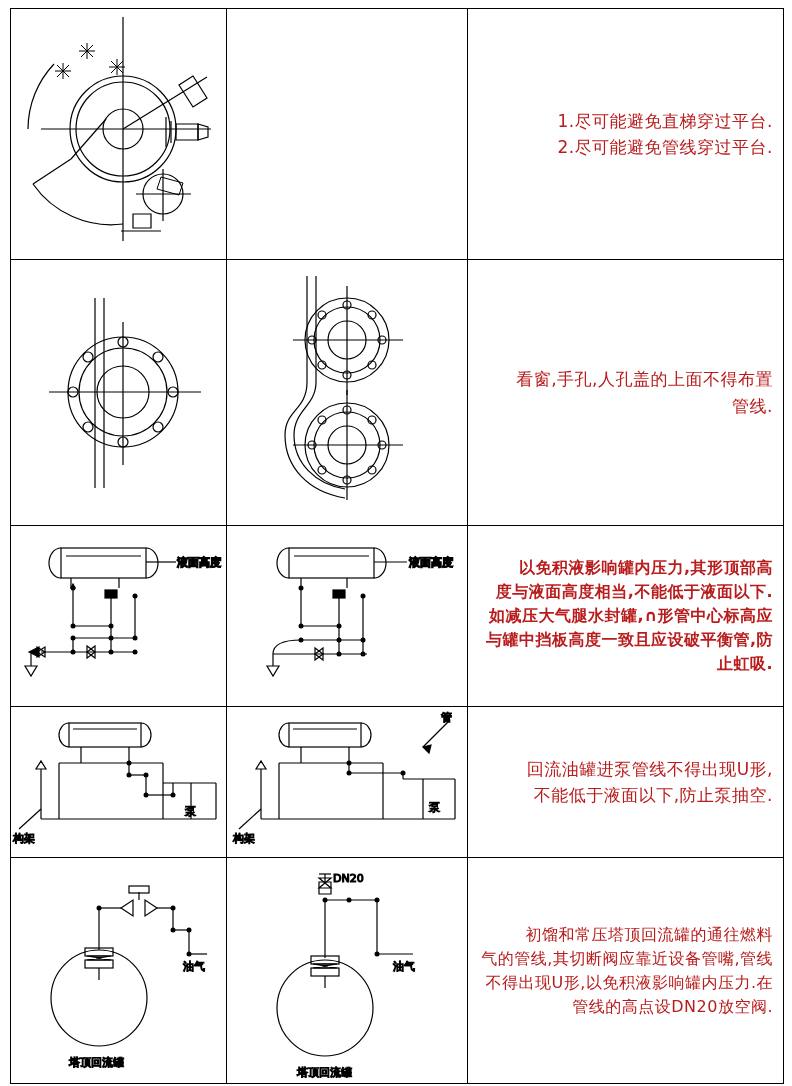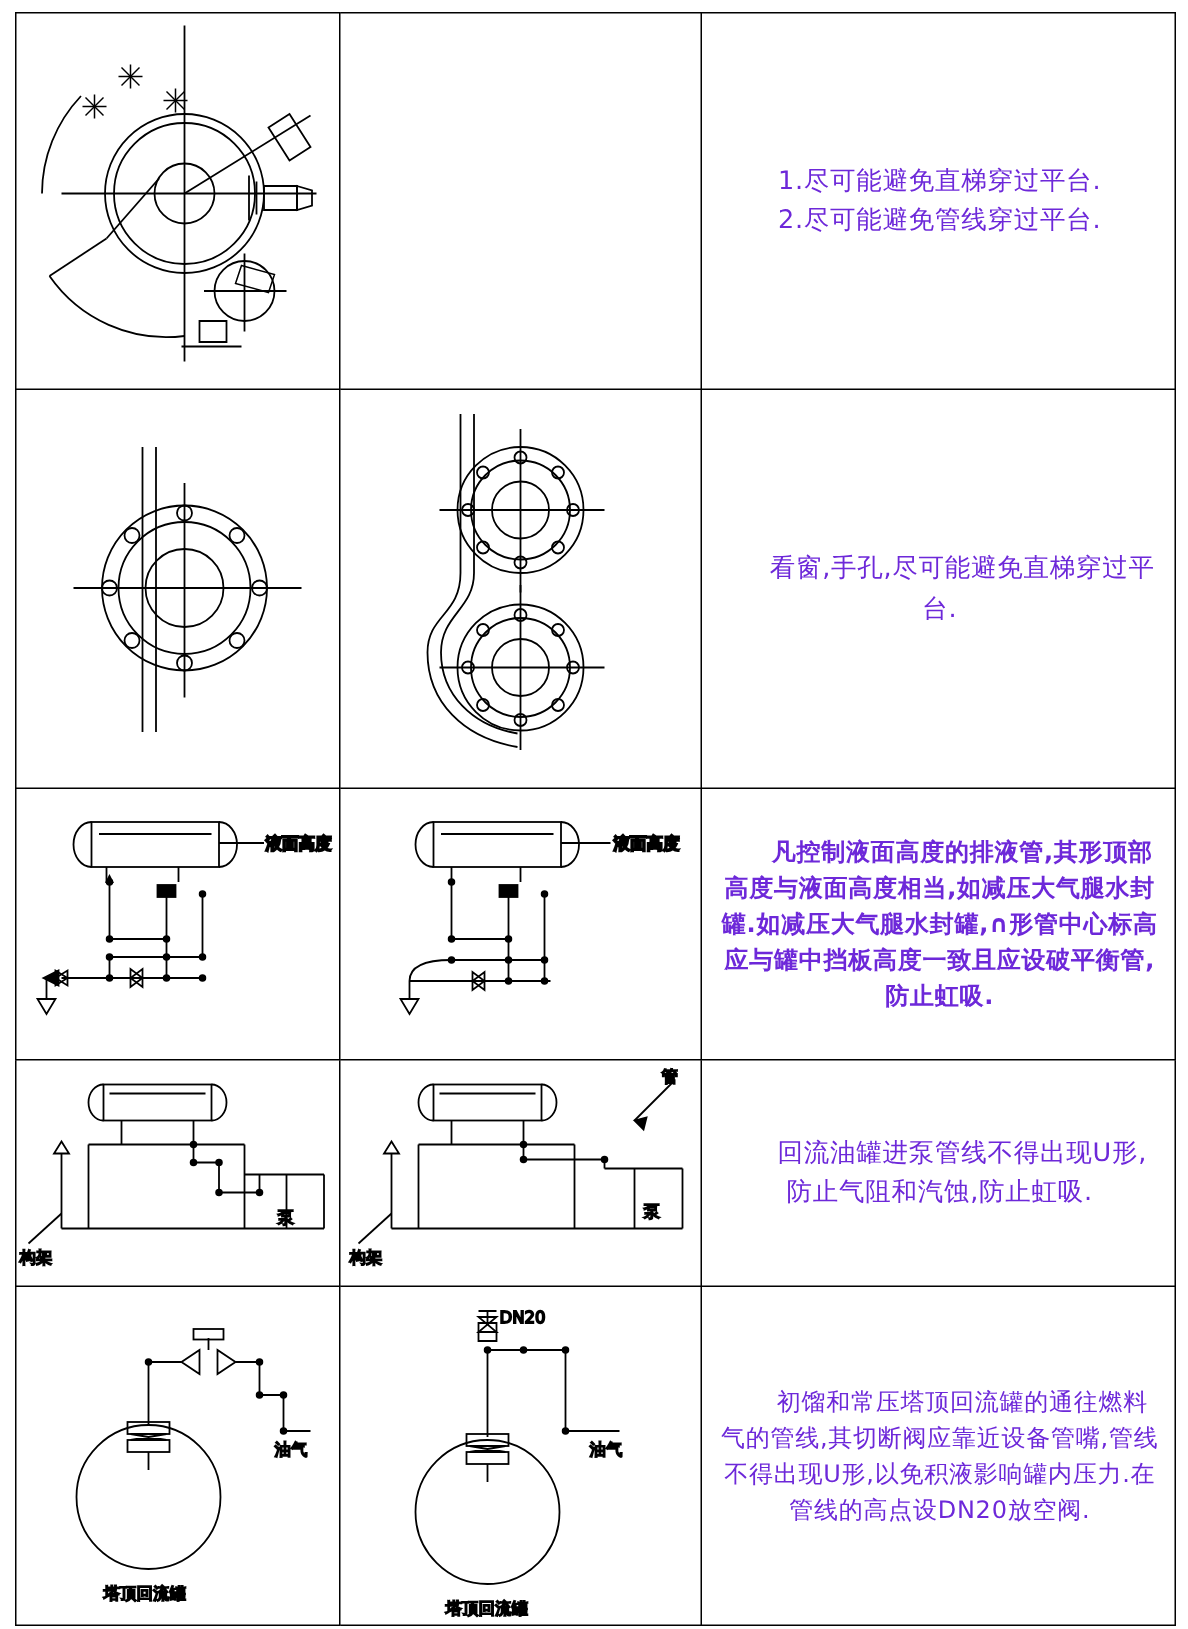--- a/index.html
+++ b/index.html
@@ -12,23 +12,23 @@
   .c3{width:315px;}
   .r1{height:250px;}
   .r2{height:265px;}
   .r3{height:180px;font-weight:bold;}
   .r4{height:150px;}
   .r5{height:225px;}
   .note{
     font-family:"DejaVu Sans",sans-serif;
     font-size:17px;
     line-height:1.55;
-    color:#6d28d9;
+    color:#b91c1c;
     padding:6px 10px 6px 12px;
-    text-align:center;
+    text-align:right;
     white-space:pre-wrap;
     letter-spacing:0.5px;
   }
   .note.indent{text-indent:30px;}
   .note.small{font-size:16px;line-height:1.5;}
   .cell-svg{display:block;width:100%;height:100%;}
   svg text{font-family:"DejaVu Sans",sans-serif;fill:#000;}
 </style>
 </head>
 <body>
@@ -140,21 +140,21 @@
           <circle cx="85" cy="185" r="4"></circle>
                 <circle cx="95" cy="160" r="4"></circle>
           <line x1="120" y1="130" x2="120" y2="240"></line>
           <line x1="66" y1="185" x2="176" y2="185"></line>
           <path d="M80 122 C80 150, 58 150, 58 175 C58 208, 82 232, 118 238"></path>
           <path d="M89 122 C89 146, 67 150, 67 175 C67 203, 88 224, 118 229"></path>
         </g>
       </svg>
     </td>
     <td class="c3 r2">
-      <div class="note indent">看窗,手孔,尽可能避免直梯穿过平台.</div>
+      <div class="note indent">看窗,手孔,人孔盖的上面不得布置管线.</div>
     </td>
   </tr>
 
   <tr>
     <td class="c1 r3">
       <svg class="cell-svg" viewBox="0 0 215 180" preserveAspectRatio="xMidYMid meet">
         <g fill="none" stroke="#000" stroke-width="1.2">
           <rect x="50" y="22" width="85" height="30"></rect>
           <path d="M50 22 a12 15 0 0 0 0 30"></path>
           <path d="M135 22 a12 15 0 0 1 0 30"></path>
@@ -228,21 +228,21 @@
             <circle cx="136" cy="128" r="2.5"></circle>
                   <circle cx="74" cy="62" r="2.5"></circle>
             <circle cx="136" cy="70" r="2.5"></circle>
           </g>
           <line x1="147" y1="36" x2="180" y2="36"></line>
           <text x="182" y="40" font-size="11">液面高度</text>
         </g>
       </svg>
     </td>
     <td class="c3 r3">
-      <div class="note small indent">凡控制液面高度的排液管,其形顶部高度与液面高度相当,如减压大气腿水封罐.如减压大气腿水封罐,∩形管中心标高应与罐中挡板高度一致且应设破平衡管,防止虹吸.</div>
+      <div class="note small indent">以免积液影响罐内压力,其形顶部高度与液面高度相当,不能低于液面以下.如减压大气腿水封罐,∩形管中心标高应与罐中挡板高度一致且应设破平衡管,防止虹吸.</div>
     </td>
   </tr>
 
   <tr>
     <td class="c1 r4">
       <svg class="cell-svg" viewBox="0 0 215 150" preserveAspectRatio="xMidYMid meet">
         <g fill="none" stroke="#000" stroke-width="1.2">
           <rect x="58" y="16" width="72" height="24"></rect>
           <path d="M58 16 a10 12 0 0 0 0 24"></path>
           <path d="M130 16 a10 12 0 0 1 0 24"></path>
@@ -305,21 +305,21 @@
             <circle cx="122" cy="56" r="2.5"></circle>
           </g>
           <line x1="12" y1="122" x2="34" y2="102"></line>
           <text x="6" y="135" font-size="11">构架</text>
           <text x="202" y="104" font-size="11">泵</text>
           <text x="214" y="14" font-size="11">管</text>
         </g>
       </svg>
     </td>
     <td class="c3 r4">
-      <div class="note indent">回流油罐进泵管线不得出现U形,防止气阻和汽蚀,防止虹吸.</div>
+      <div class="note indent">回流油罐进泵管线不得出现U形,不能低于液面以下,防止泵抽空.</div>
     </td>
   </tr>
 
   <tr>
     <td class="c1 r5">
       <svg class="cell-svg" viewBox="0 0 215 225" preserveAspectRatio="xMidYMid meet">
         <g fill="none" stroke="#000" stroke-width="1.2">
           <circle cx="88" cy="140" r="48"></circle>
           <line x1="88" y1="78" x2="88" y2="92"></line>
           <rect x="74" y="90" width="28" height="8"></rect>

